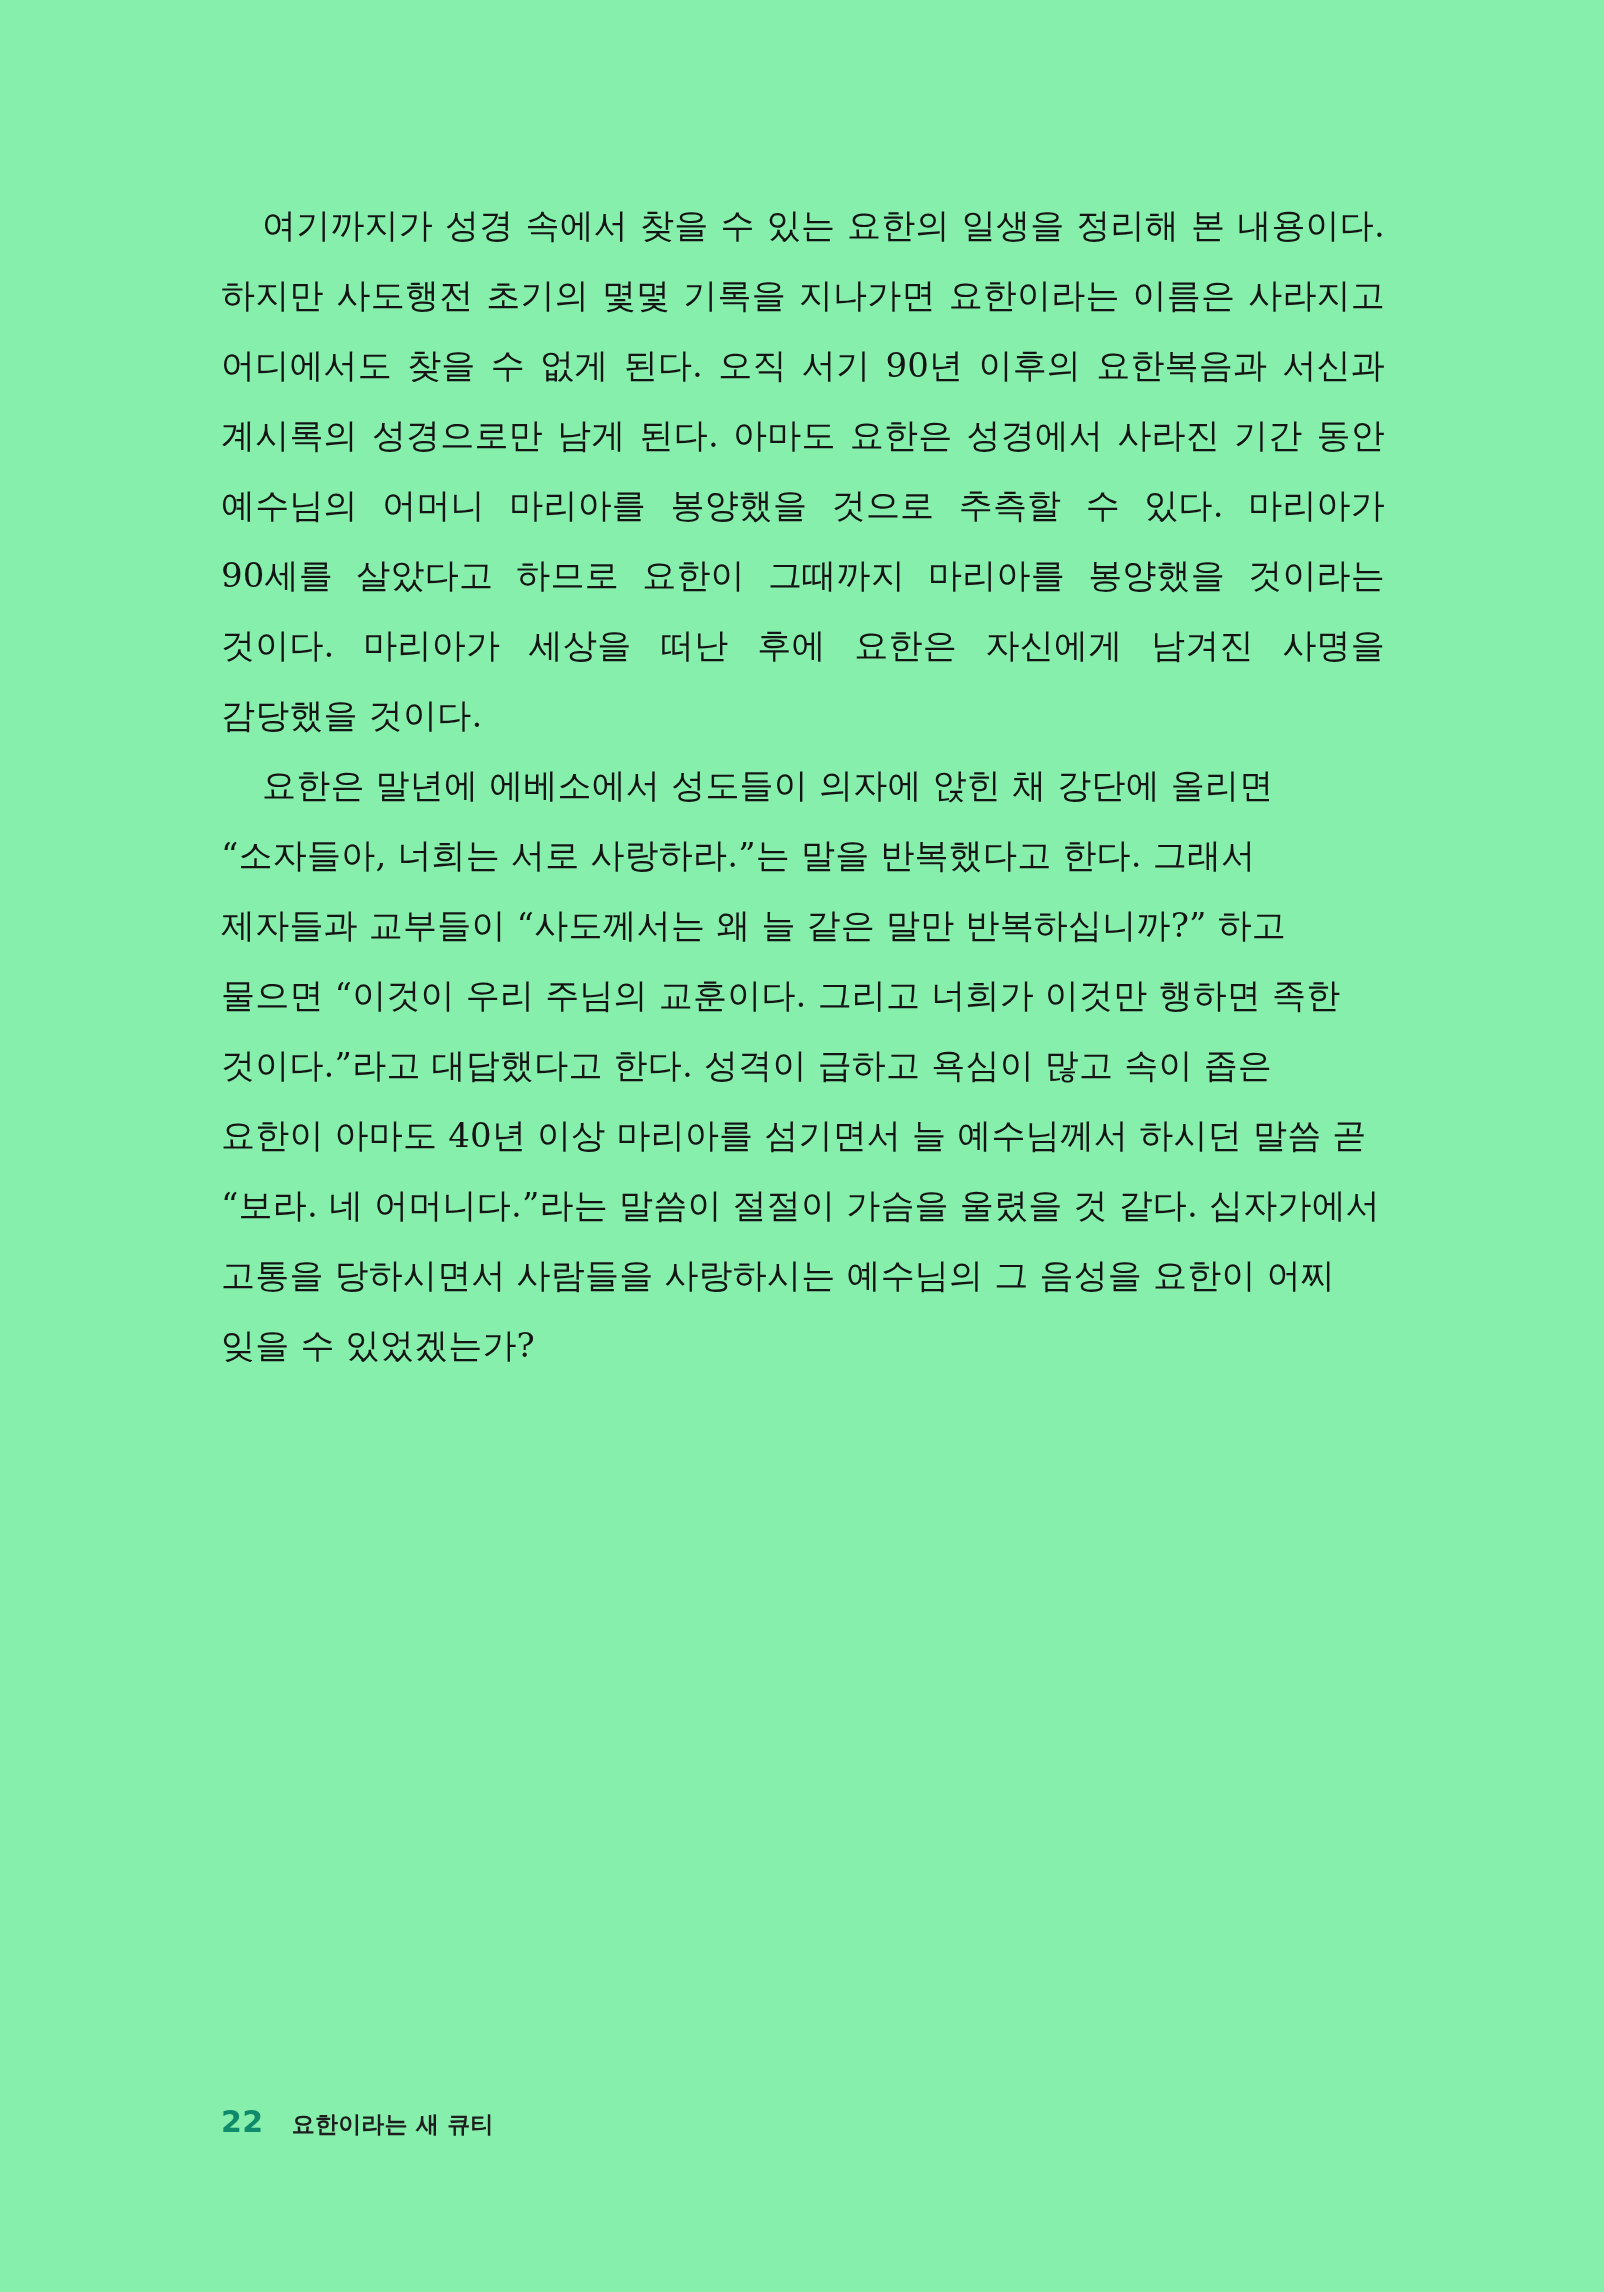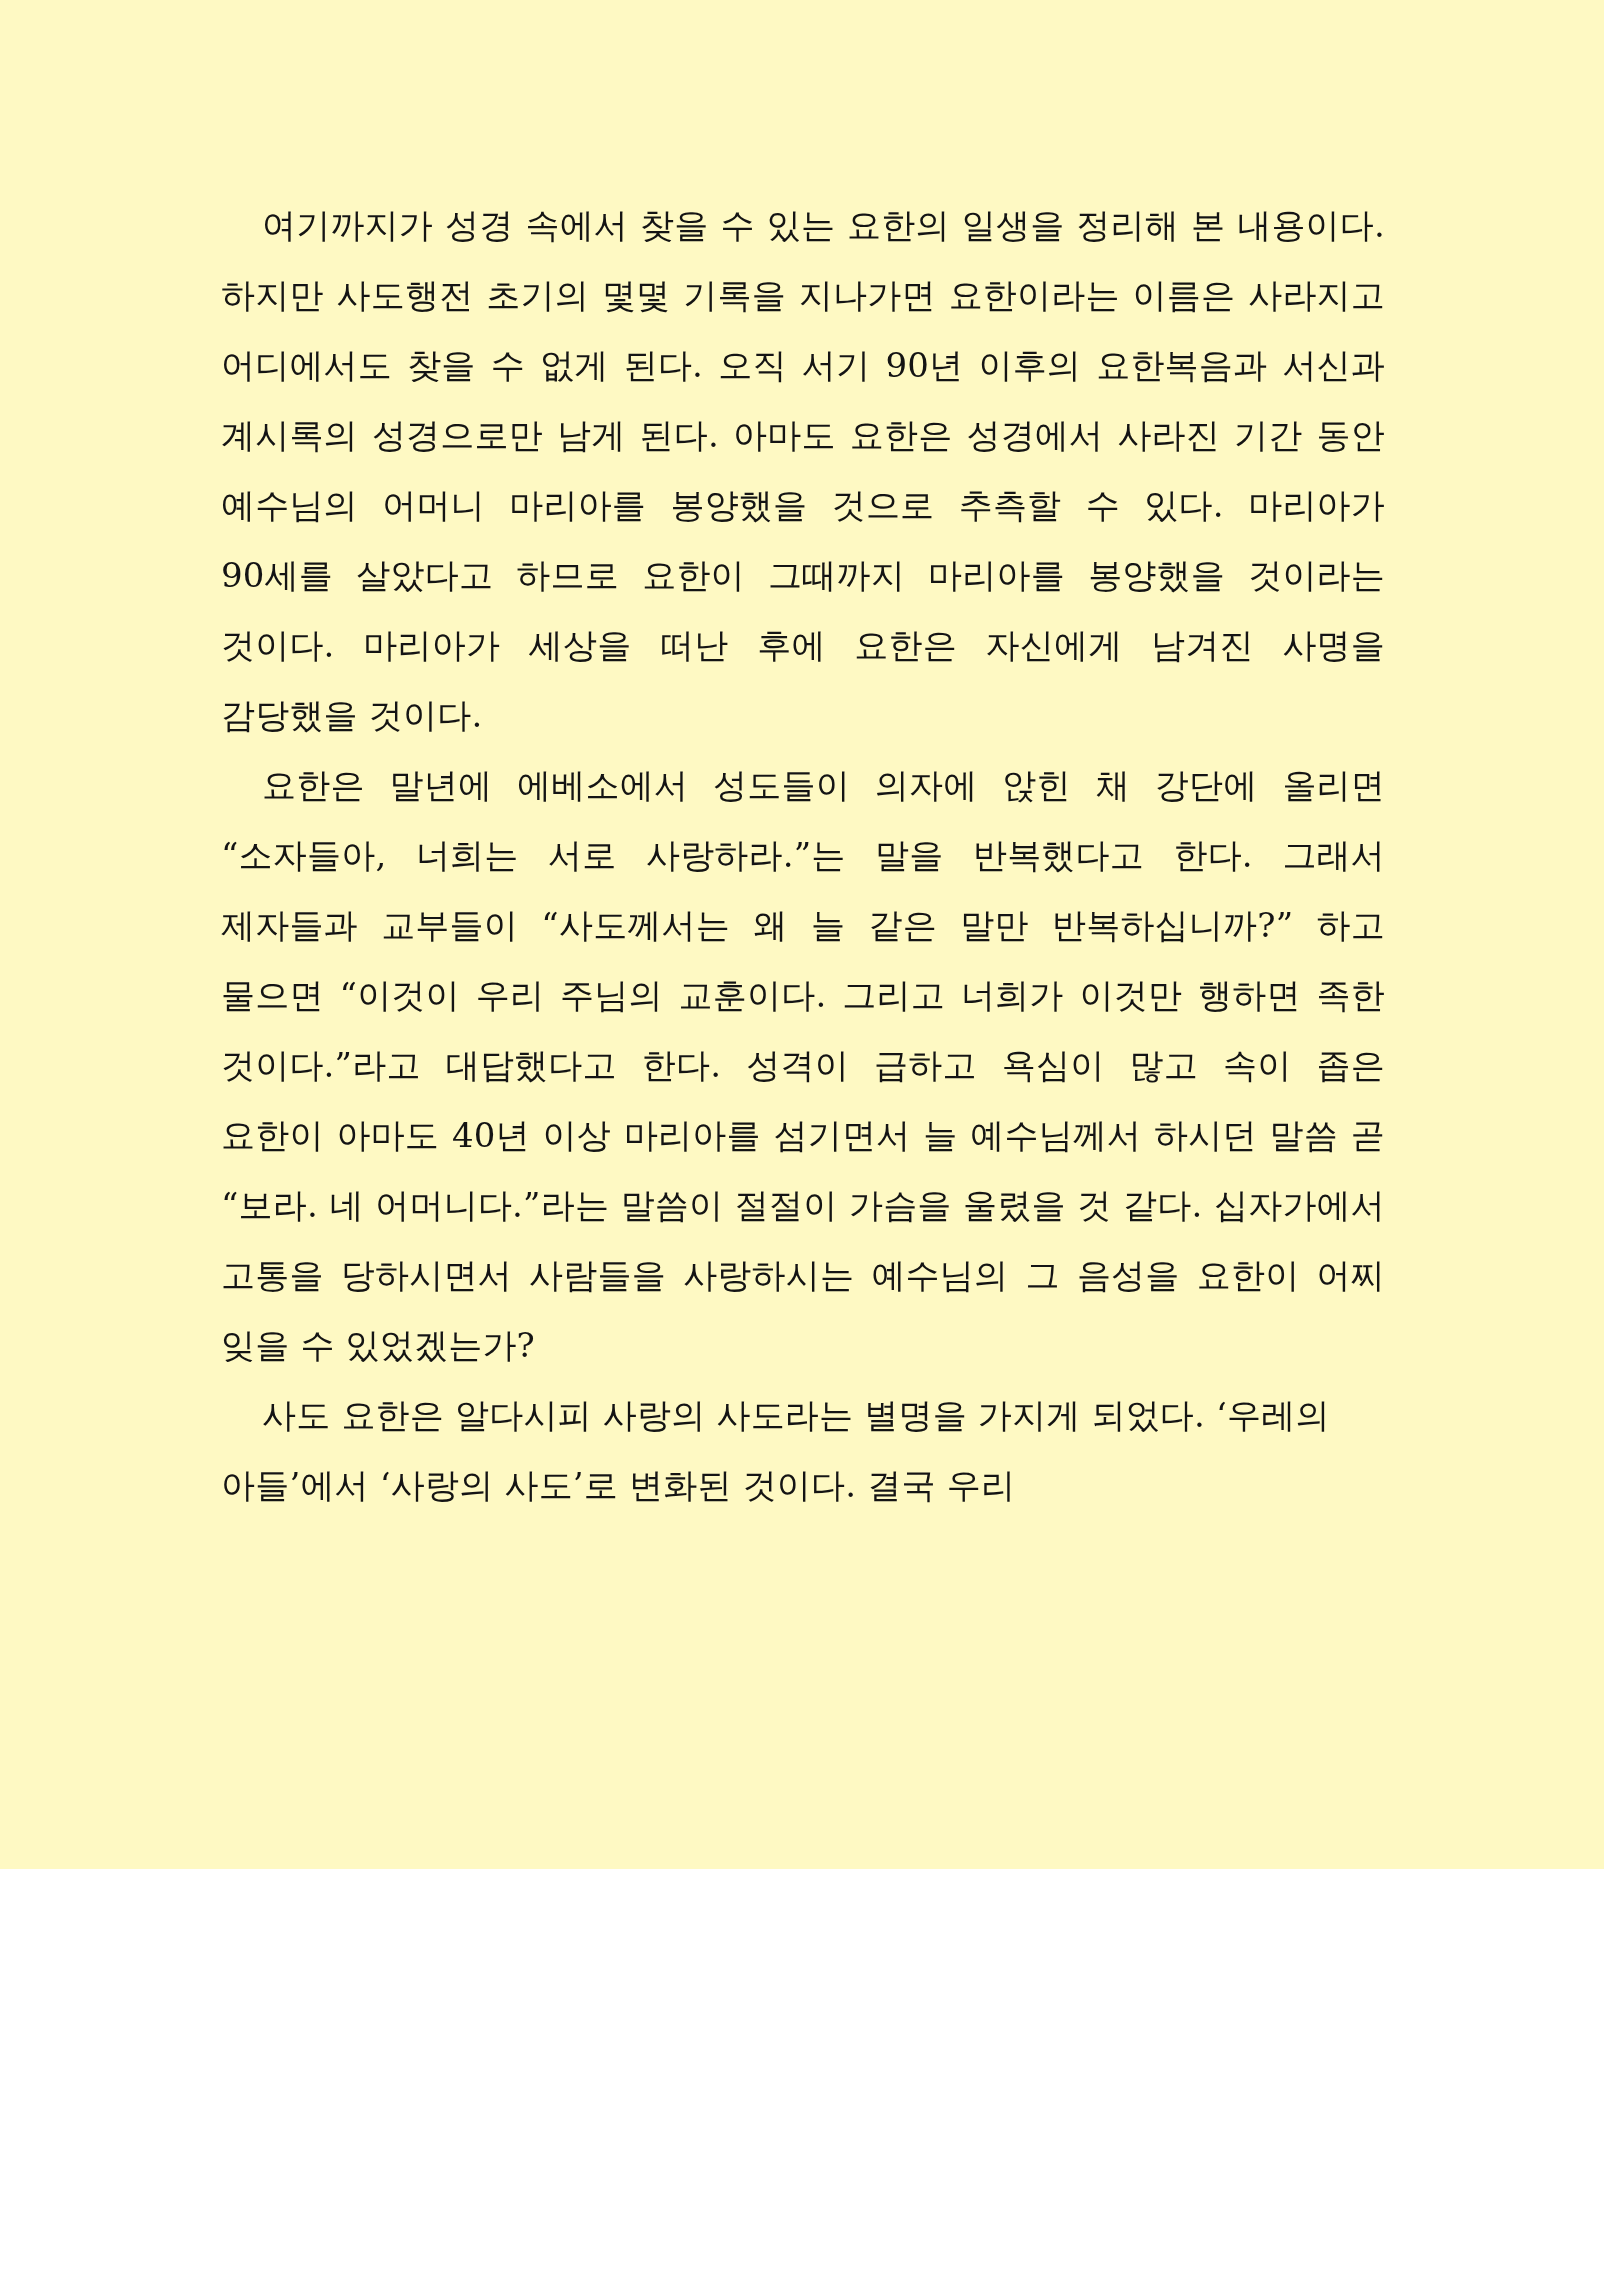--- a/index.html
+++ b/index.html
@@ -3,22 +3,22 @@
 <meta charset="utf-8">
 <style>
   html, body {
     margin: 0;
     padding: 0;
     background: #ffffff;
   }
   .page {
     position: relative;
     width: 1605px;
-    height: 1869px;
-    background: #fef9c3;
+    height: 2292px;
+    background: #86efac;
     box-sizing: border-box;
     overflow: hidden;
     font-family: "DejaVu Serif", "Liberation Serif", serif;
   }
   .content {
     position: absolute;
     left: 221px;
     top: 190px;
     width: 1164px;
   }
@@ -60,21 +60,20 @@
   }
 </style>
 </head>
 <body>
 
 <div class="page">
 
   <div class="content">
     <p class="body-par">여기까지가 성경 속에서 찾을 수 있는 요한의 일생을 정리해 본 내용이다. 하지만 사도행전 초기의 몇몇 기록을 지나가면 요한이라는 이름은 사라지고 어디에서도 찾을 수 없게 된다. 오직 서기 90년 이후의 요한복음과 서신과 계시록의 성경으로만 남게 된다. 아마도 요한은 성경에서 사라진 기간 동안 예수님의 어머니 마리아를 봉양했을 것으로 추측할 수 있다. 마리아가 90세를 살았다고 하므로 요한이 그때까지 마리아를 봉양했을 것이라는 것이다. 마리아가 세상을 떠난 후에 요한은 자신에게 남겨진 사명을 감당했을 것이다.</p>
     <p class="body-par">요한은 말년에 에베소에서 성도들이 의자에 앉힌 채 강단에 올리면 “소자들아, 너희는 서로 사랑하라.”는 말을 반복했다고 한다. 그래서 제자들과 교부들이 “사도께서는 왜 늘 같은 말만 반복하십니까?” 하고 물으면 “이것이 우리 주님의 교훈이다. 그리고 너희가 이것만 행하면 족한 것이다.”라고 대답했다고 한다. 성격이 급하고 욕심이 많고 속이 좁은 요한이 아마도 40년 이상 마리아를 섬기면서 늘 예수님께서 하시던 말씀 곧 “보라. 네 어머니다.”라는 말씀이 절절이 가슴을 울렸을 것 같다. 십자가에서 고통을 당하시면서 사람들을 사랑하시는 예수님의 그 음성을 요한이 어찌 잊을 수 있었겠는가?</p>
-    <p class="body-par">사도 요한은 알다시피 사랑의 사도라는 별명을 가지게 되었다. ‘우레의 아들’에서 ‘사랑의 사도’로 변화된 것이다. 결국 우리</p>
   </div>
 
   <div class="footer">
     <span class="folio">22</span>
     <span class="footer-title">요한이라는 새 큐티</span>
   </div>
 
 </div>
 
 

